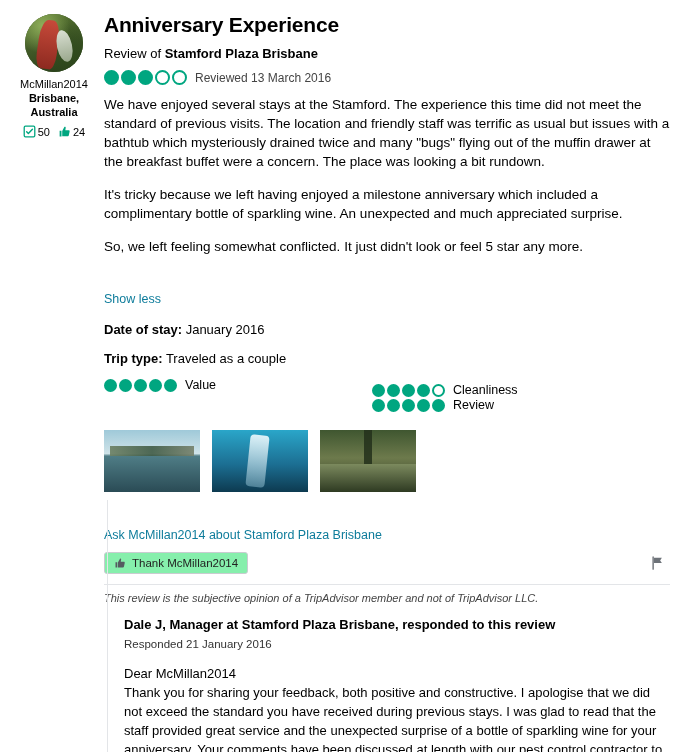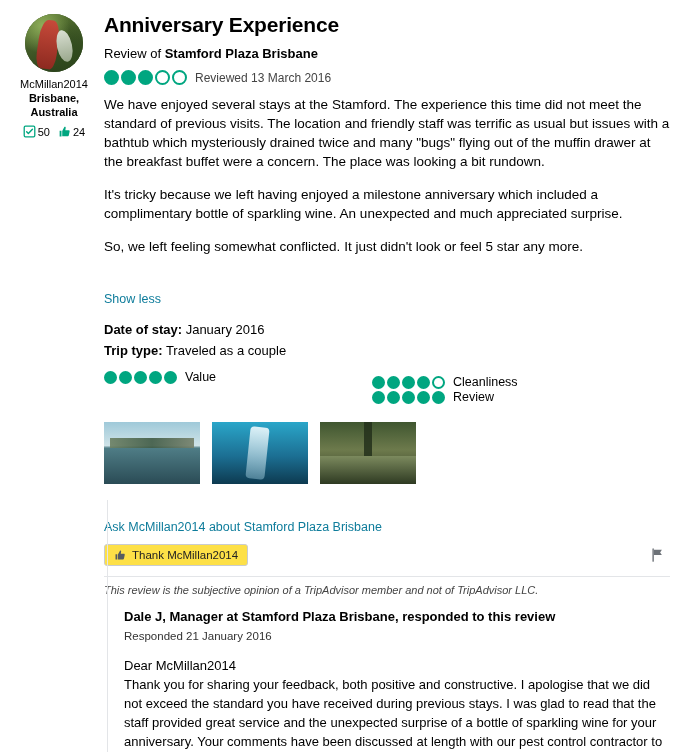--- a/index.html
+++ b/index.html
@@ -137,21 +137,21 @@
     font-size: 12.5px;
     text-decoration: none;
     cursor: pointer;
     margin-top: 36px;
   }
   .show-less { margin-bottom: 14px; display: block; }
 
   .meta-line {
     font-size: 13px;
     line-height: 19px;
-    margin-bottom: 2px;
+    margin-bottom: 10px;
   }
   .meta-line b { font-weight: bold; }
   .meta-line.trip { margin-bottom: 10px; }
 
   .subratings {
     position: relative;
     height: 40px;
     margin-bottom: 12px;
   }
   .sr {
@@ -223,21 +223,21 @@
     justify-content: space-between;
     margin-bottom: 10px;
     padding-right: 6px;
   }
   .thank-btn {
     display: inline-flex;
     align-items: center;
     gap: 6px;
     border: 1px solid #c9ccd0;
     border-radius: 3px;
-    background: #fde047;
+    background: #86efac;
     padding: 4px 9px;
     font-size: 11.5px;
     color: #222;
     cursor: pointer;
     font-family: "Liberation Sans", sans-serif;
   }
   .flag-icon { color: #6d7278; }
 
   .disclaimer {
     font-size: 11px;

